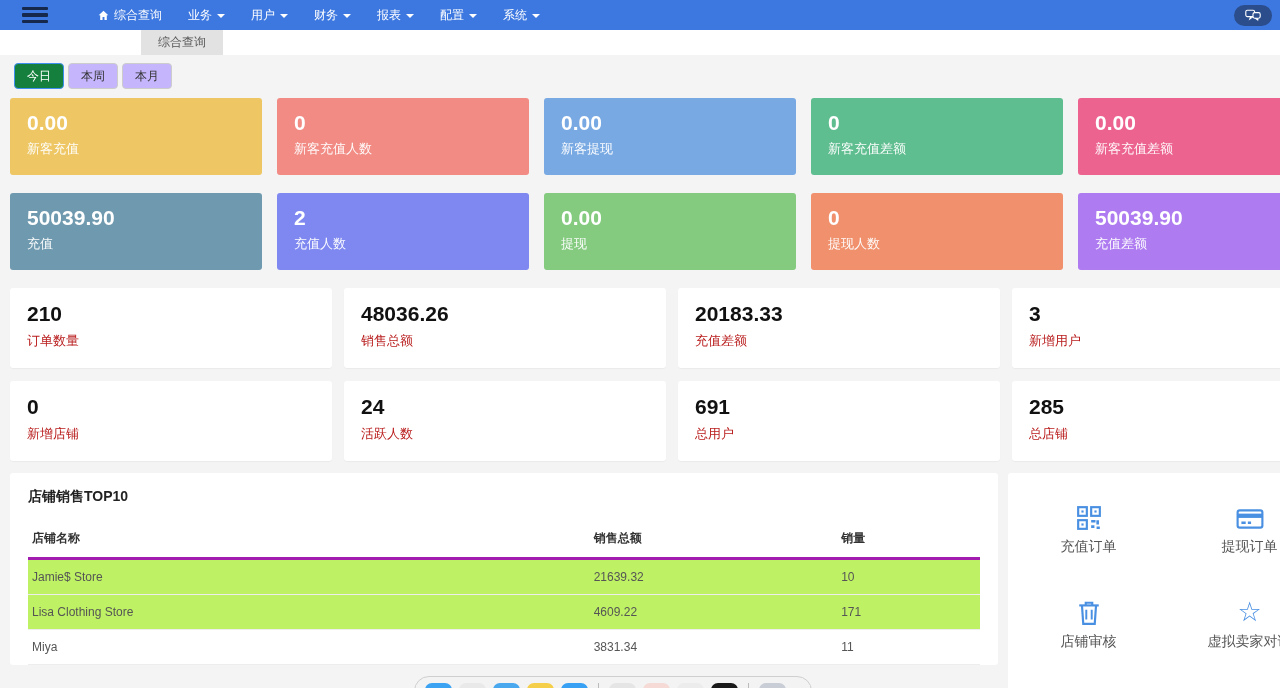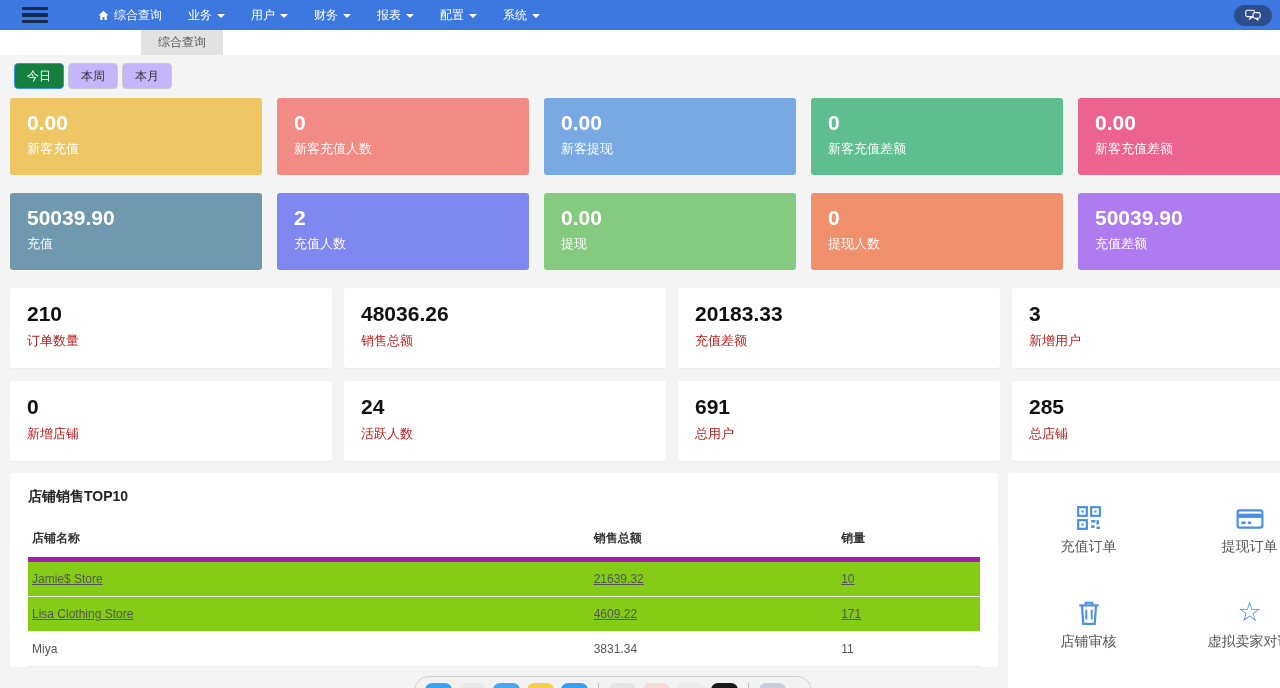--- a/index.html
+++ b/index.html
@@ -34,23 +34,23 @@
 
   .white-grid { display:grid; grid-template-columns:repeat(4,322px); gap:13px 12px; margin-bottom:12px; }
   .sum-card { height:80px; background:#fff; border-radius:3px; padding:13px 0 0 17px; box-shadow:0 1px 1px rgba(0,0,0,.04); }
   .sum-card .num { font-size:21px; font-weight:bold; color:#111; line-height:26px; }
   .sum-card .lbl { font-size:13px; color:#b91c1c; margin-top:5px; }
 
   .bottom-row { display:flex; gap:10px; align-items:flex-start; }
   .table-card { width:988px; background:#fff; border-radius:3px; padding:15px 18px 0 18px; }
   .table-title { font-size:14px; font-weight:bold; color:#222; margin-bottom:16px; }
   table { width:100%; border-collapse:collapse; }
-  th { text-align:left; font-size:12px; color:#333; padding:8px 4px 10px 4px; border-bottom:5px solid #a21caf; }
+  th { text-align:left; font-size:12px; color:#333; padding:8px 4px 10px 4px; border-bottom:3px solid #a21caf; }
   td { font-size:12px; color:#555; padding:10px 4px; border-bottom:1px solid #ededed; }
-  tr.striped td { background:#84cc16;text-decoration:underline; }
+  tr.striped td { background:#bef264; }
   .col-name { width:59%; } .col-amount { width:26%; } .col-qty { width:15%; }
 
   .quick-card { width:322px; background:#fff; border-radius:3px; padding:30px 0 24px 0; min-height:240px; }
   .quick-grid { display:grid; grid-template-columns:1fr 1fr; row-gap:42px; }
   .quick-item { display:flex; flex-direction:column; align-items:center; gap:7px; cursor:pointer; }
   .quick-item .q-icon { height:28px; display:flex; align-items:flex-end; justify-content:center; color:#4a90e2; }
   .q-star { font-size:27px; line-height:27px; color:#4a90e2; }
   .q-label-wrap { position:relative; font-size:14px; color:#555; }
 
   

